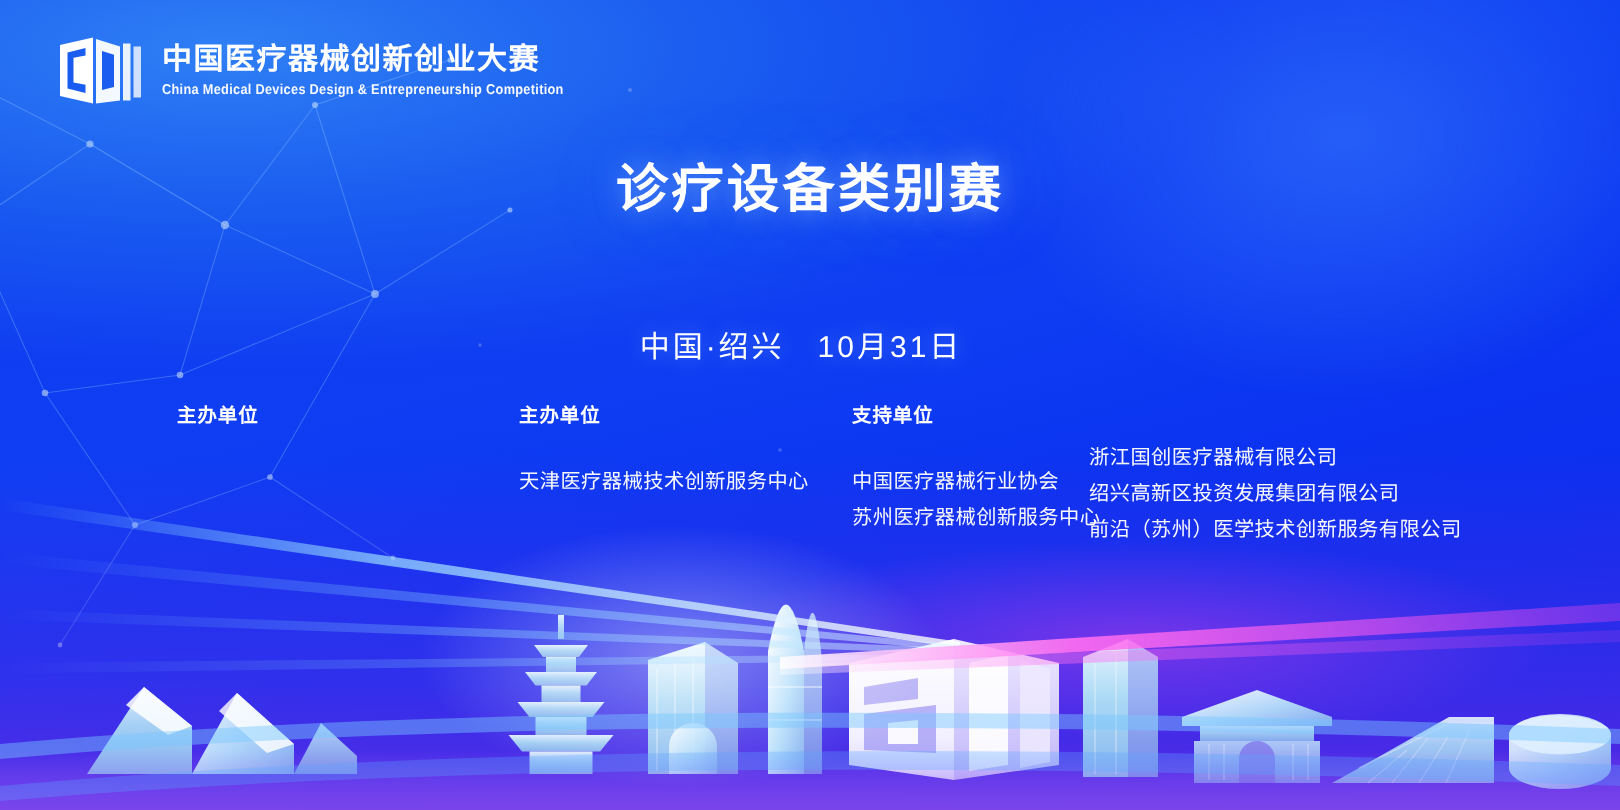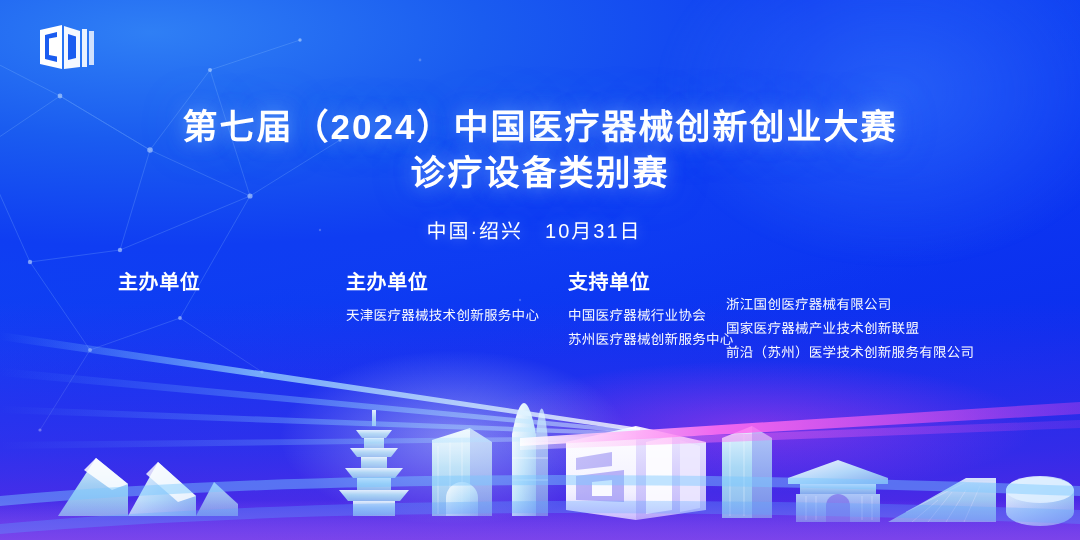--- a/index.html
+++ b/index.html
@@ -86,22 +86,22 @@
   .orgs{
     position:absolute;left:118px;top:266px;right:70px;
     display:flex;align-items:flex-start;
   }
   .org-col{display:flex;flex-direction:column;}
   .org-col.c1{width:228px;}
   .org-col.c2{width:222px;}
   .org-col.c3{width:158px;justify-content:center;}
   .org-col.c4{width:260px;padding-top:27px;}
   .org-head{
-    color:#ffffff;font-size:20px;font-weight:700;
-    letter-spacing:.6px;margin-bottom:9px;
+    color:#ffffff;font-size:13px;font-weight:700;
+    letter-spacing:.6px;margin-bottom:24px;
   }
   .org-item{
     color:#ffffff;font-size:13.5px;line-height:24px;
     letter-spacing:.3px;white-space:nowrap;opacity:.97;
   }
 
   
   .skyline{
     position:absolute;left:0;right:0;bottom:0;height:190px;
   }
@@ -324,24 +324,27 @@
         <path d="M2 8 L24 3 L24 47 L2 42 Z" fill="#ffffff"></path>
         <path d="M7 13 L19 10 L19 15 L11 16.5 L11 33 L19 34.5 L19 40 L7 37 Z" fill="#1a5cf0"></path>
 
         <path d="M26 4 L42 9 L42 45 L26 47 Z" fill="#ffffff" opacity=".95"></path>
         <path d="M30 12 L38 14.5 L38 36 L30 38 Z" fill="#1a5cf0"></path>
 
         <rect x="44" y="7" width="5" height="38" fill="#ffffff" opacity=".9"></rect>
         <rect x="51" y="9" width="5" height="34" fill="#ffffff" opacity=".78"></rect>
       </svg>
     </span>
+    <span class="brand-text">
+      <span class="brand-cn">中国医疗器械创新创业大赛</span>
+      <span class="brand-en">China Medical Devices Design &amp; Entrepreneurship Competition</span>
+    </span>
   </div>
 
   <div class="headline">
-    <div class="title-1">第七届（2024）中国医疗器械创新创业大赛</div>
     <div class="title-2">诊疗设备类别赛</div>
   </div>
   <div class="subtitle">中国·绍兴　10月31日</div>
 
   <div class="orgs">
 
     <div class="org-col c1">
       <div class="org-head">主办单位</div>
     </div>
 
@@ -351,19 +354,19 @@
     </div>
 
     <div class="org-col c3">
       <div class="org-head">支持单位</div>
       <div class="org-item">中国医疗器械行业协会</div>
       <div class="org-item">苏州医疗器械创新服务中心</div>
     </div>
 
     <div class="org-col c4">
       <div class="org-item">浙江国创医疗器械有限公司</div>
-      <div class="org-item">国家医疗器械产业技术创新联盟</div>
+      <div class="org-item">绍兴高新区投资发展集团有限公司</div>
       <div class="org-item">前沿（苏州）医学技术创新服务有限公司</div>
     </div>
 
   </div>
 
 </div>
 
 </body></html>

